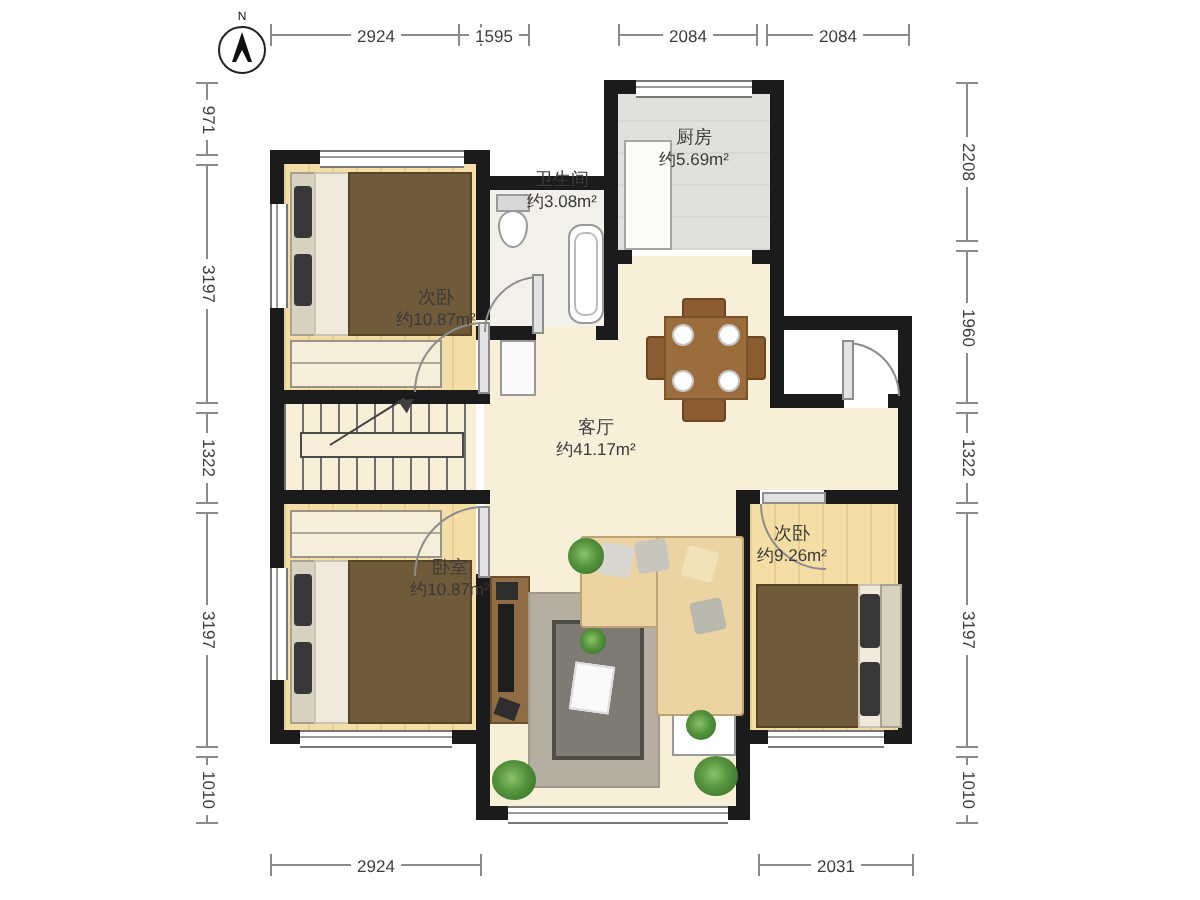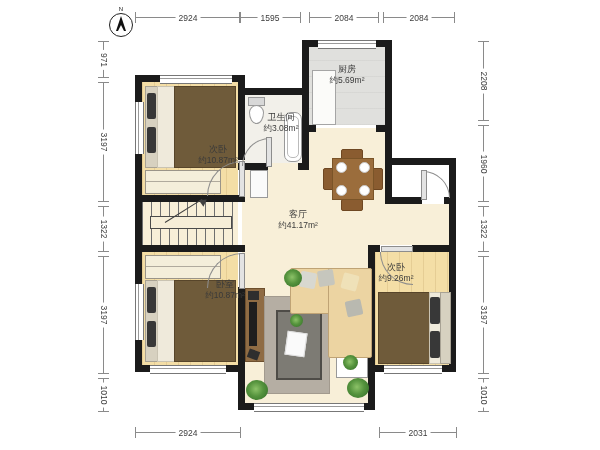--- a/index.html
+++ b/index.html
@@ -54,21 +54,21 @@
       <div class="abs" style="left:8px;top:11px;width:0;height:0;border-left:3px solid transparent;border-right:3px solid transparent;border-bottom:6px solid #fff;"></div>
     </div>
   </div>
 
   <div class="dimh" style="left:135px;top:12px;width:106px;">
       <i class="ln"></i>
       <i class="t l"></i>
       <i class="t r"></i>
       <span>2924</span>
     </div>
-  <div class="dimh" style="left:239px;top:12px;width:62px;">
+  <div class="dimh" style="left:229px;top:12px;width:36px;">
       <i class="ln"></i>
       <i class="t l"></i>
       <i class="t r"></i>
       <span>1595</span>
     </div>
   <div class="dimh" style="left:309px;top:12px;width:70px;">
       <i class="ln"></i>
       <i class="t l"></i>
       <i class="t r"></i>
       <span>2084</span>
@@ -270,21 +270,21 @@
   <div class="fur" style="left:336px;top:350px;width:30px;height:26px;background:#fff;border:1px solid #999;"></div>
   <div class="plant" style="left:343px;top:355px;width:15px;height:15px;"></div>
   <div class="plant" style="left:284px;top:269px;width:18px;height:18px;"></div>
   <div class="plant" style="left:246px;top:380px;width:22px;height:20px;"></div>
   <div class="plant" style="left:347px;top:378px;width:22px;height:20px;"></div>
 
   <div class="lbl" style="left:347px;top:74px;">
     <div class="nm">厨房</div>
     <div class="ar">约5.69m²</div>
   </div>
-  <div class="lbl" style="left:281px;top:122px;">
+  <div class="lbl" style="left:281px;top:95px;">
     <div class="nm">卫生间</div>
     <div class="ar">约3.08m²</div>
   </div>
   <div class="lbl" style="left:218px;top:154px;">
     <div class="nm">次卧</div>
     <div class="ar">约10.87m²</div>
   </div>
   <div class="lbl" style="left:298px;top:219px;text-align:center;">
     <div class="nm">客厅</div>
     <div class="ar">约41.17m²</div>

